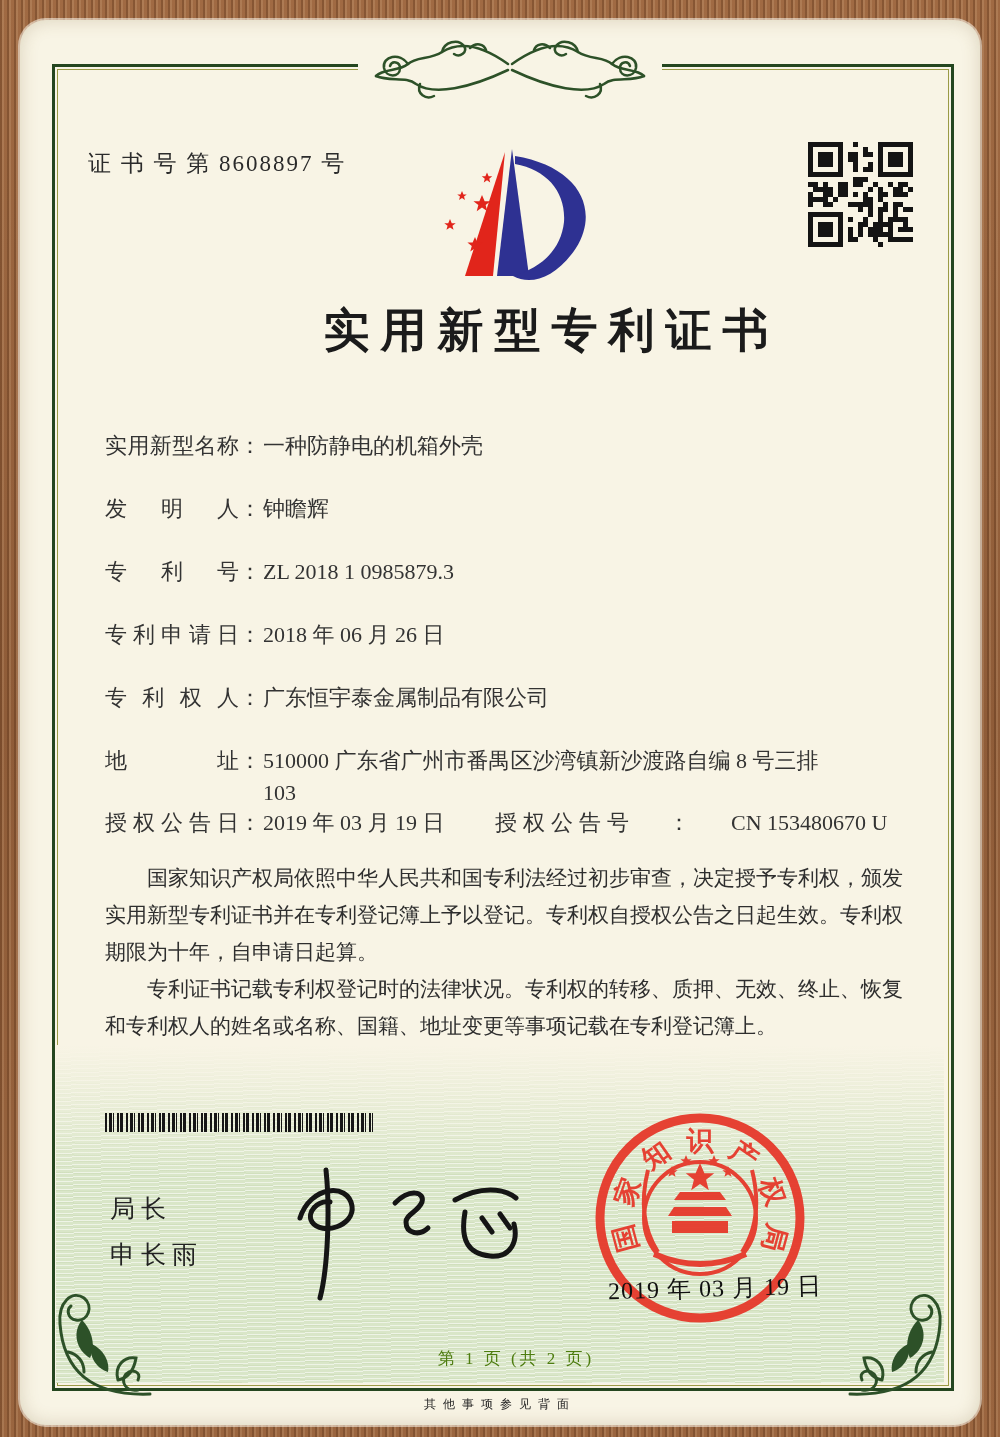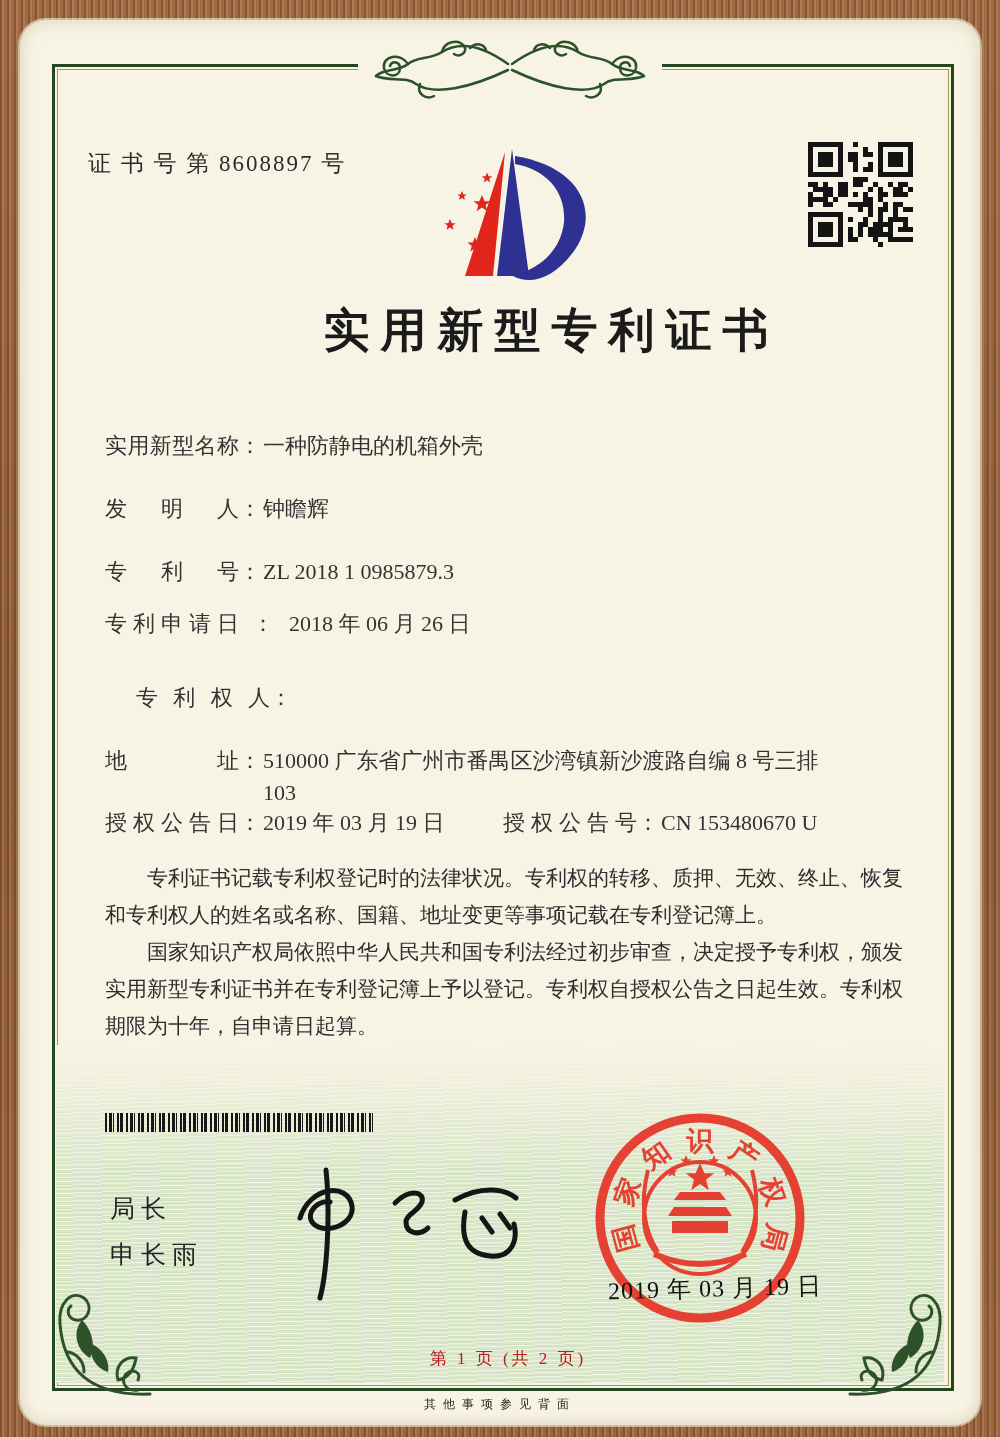--- a/index.html
+++ b/index.html
@@ -33,34 +33,34 @@
   .title{position:absolute;left:0;top:280px;width:100%;text-align:center;
     font-size:46px;font-weight:700;color:#1b1b1b;letter-spacing:11px;text-indent:11px;padding-left:46px;}
   .rows{position:absolute;left:85px;top:410px;width:812px;font-size:22px;color:#333;}
   .frow{position:absolute;left:0;display:flex;align-items:flex-start;line-height:32px;}
   .f-label{display:inline-block;width:134px;text-align:justify;text-align-last:justify;color:#333;}
   .f-colon{display:inline-block;margin:0 2px 0 0;}
   .f-value{display:inline-block;max-width:640px;}
   .addr .f-value{max-width:580px;}
   .grant{position:absolute;left:0;top:377px;width:812px;line-height:32px;}
   .gpair{position:absolute;top:0;display:flex;}
-  .gpair.g2{left:398px;}
+  .gpair.g2{left:390px;gap:39px;}
   .paras{position:absolute;left:85px;top:840px;width:812px;font-size:21px;line-height:37px;color:#2e2e2e;}
   .paras p{margin:0;text-indent:42px;}
   .barcode{position:absolute;left:85px;top:1093px;width:268px;height:19px;
     background:repeating-linear-gradient(90deg,#161616 0 2px,rgba(0,0,0,0) 2px 4px,#161616 4px 7px,rgba(0,0,0,0) 7px 8px,#161616 8px 9px,rgba(0,0,0,0) 9px 12px,#161616 12px 14px,rgba(0,0,0,0) 14px 15px,#161616 15px 18px,rgba(0,0,0,0) 18px 21px);}
   .signer{position:absolute;left:90px;top:1165px;font-family:"Liberation Sans","DejaVu Sans",sans-serif;
     font-size:25px;color:#222;letter-spacing:6px;line-height:46px;}
   .signature{position:absolute;left:240px;top:1128px;}
   .seal{position:absolute;left:568px;top:1086px;opacity:.95;}
   .seal-ch{font-size:27px;font-weight:700;fill:#e6392b;text-anchor:middle;font-family:"Liberation Serif",serif;}
   .seal-date{position:absolute;left:588px;top:1252px;width:240px;font-size:24px;color:#101010;
     letter-spacing:1px;transform:rotate(-1.5deg);}
-  .page-info{position:absolute;left:8px;top:1327px;width:100%;text-align:center;font-size:17px;
-    color:#b91c1c;letter-spacing:3px;}
+  .page-info{position:absolute;left:16px;top:1327px;width:100%;text-align:center;font-size:17px;
+    color:#4d7c0f;letter-spacing:3px;}
   .back-note{position:absolute;left:0;top:1376px;width:100%;text-align:center;font-size:12px;
     color:#262626;letter-spacing:7px;}
 </style>
 </head>
 <body>
 
 <div class="page">
   <div class="paper">
 
     <div class="gframe">
@@ -273,28 +273,29 @@
       <div class="frow" style="top:63px;">
         <span class="f-label">发明人</span>
           <span class="f-colon">：</span>
         <span class="f-value">钟瞻辉</span>
       </div>
       <div class="frow" style="top:126px;">
         <span class="f-label">专利号</span>
           <span class="f-colon">：</span>
         <span class="f-value">ZL 2018 1 0985879.3</span>
       </div>
-      <div class="frow" style="top:178px;gap:13px;">
+      <div class="frow" style="top:189px;">
         <span class="f-label">专利申请日</span>
           <span class="f-colon">：</span>
         <span class="f-value">2018 年 06 月 26 日</span>
       </div>
-      <div class="frow" style="top:252px;margin-left:31px;">
+      <div class="frow" style="top:252px;">
         <span class="f-label">专利权人</span>
           <span class="f-colon">：</span>
+        <span class="f-value">广东恒宇泰金属制品有限公司</span>
       </div>
       <div class="frow addr" style="top:315px;">
         <span class="f-label">地址</span>
           <span class="f-colon">：</span>
         <span class="f-value">510000 广东省广州市番禺区沙湾镇新沙渡路自编 8 号三排103</span>
       </div>
       <div class="grant">
         <span class="gpair">
           <span class="f-label">授权公告日</span>
             <span class="f-colon">：</span>
@@ -302,22 +303,22 @@
         </span>
         <span class="gpair g2">
           <span class="f-label">授权公告号</span>
             <span class="f-colon">：</span>
           <span class="f-value">CN 153480670 U</span>
         </span>
       </div>
     </div>
 
     <div class="paras">
+      <p>国家知识产权局依照中华人民共和国专利法经过初步审查，决定授予专利权，颁发实用新型专利证书并在专利登记簿上予以登记。专利权自授权公告之日起生效。专利权期限为十年，自申请日起算。</p>
       <p>专利证书记载专利权登记时的法律状况。专利权的转移、质押、无效、终止、恢复和专利权人的姓名或名称、国籍、地址变更等事项记载在专利登记簿上。</p>
-      <p>国家知识产权局依照中华人民共和国专利法经过初步审查，决定授予专利权，颁发实用新型专利证书并在专利登记簿上予以登记。专利权自授权公告之日起生效。专利权期限为十年，自申请日起算。</p>
     </div>
 
     <div class="barcode"></div>
 
     <div class="signer">
       <div>局长</div>
       <div>申长雨</div>
     </div>
 
     <svg class="signature" width="270" height="170" viewBox="0 0 270 170">

